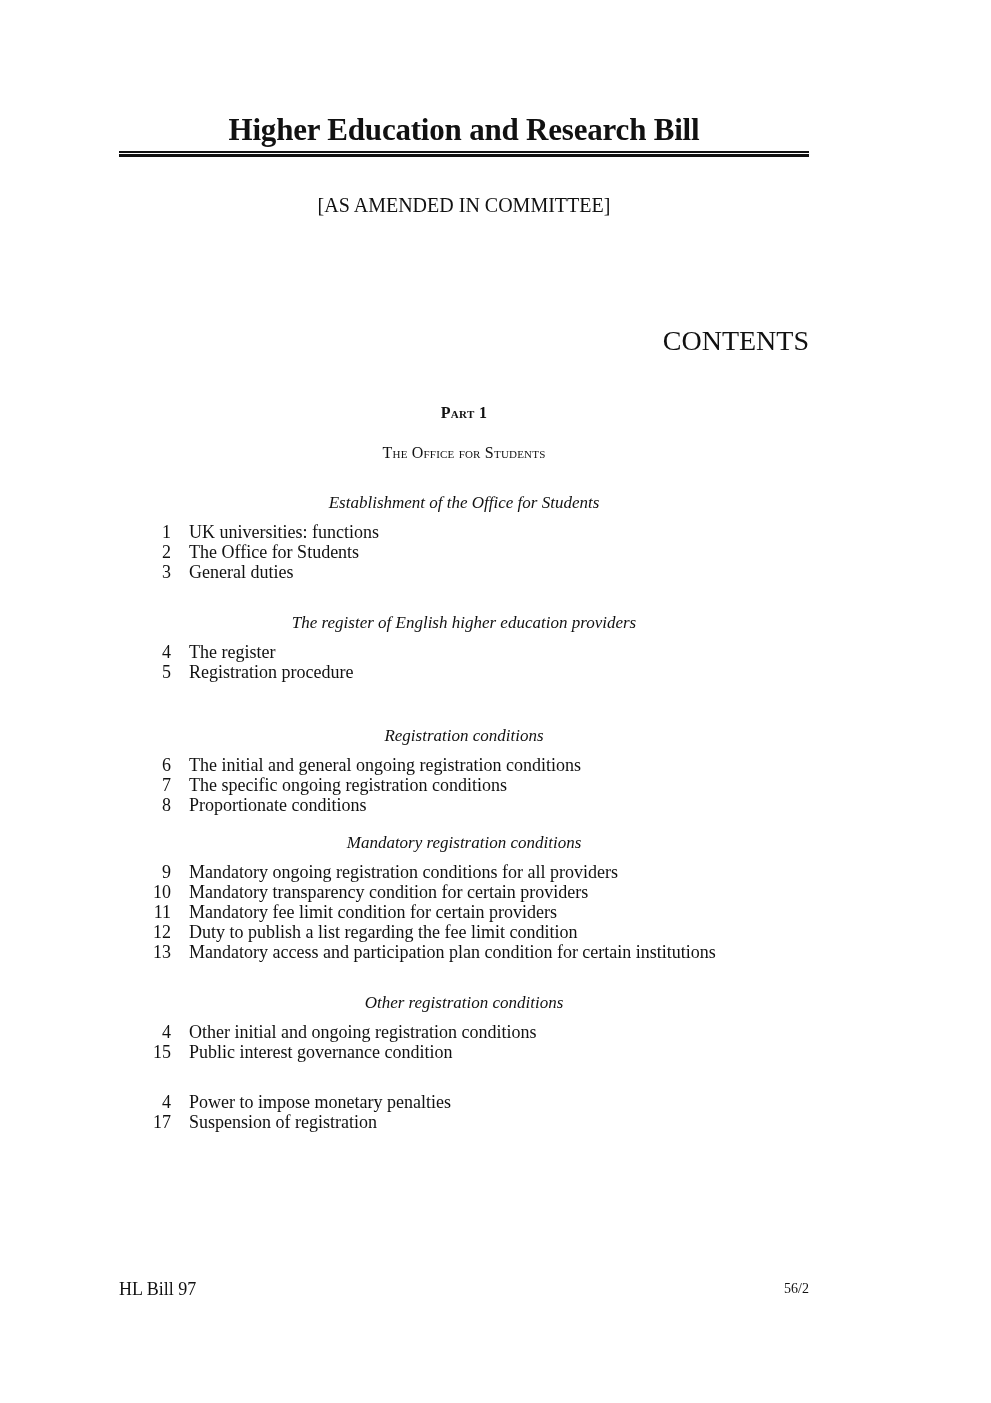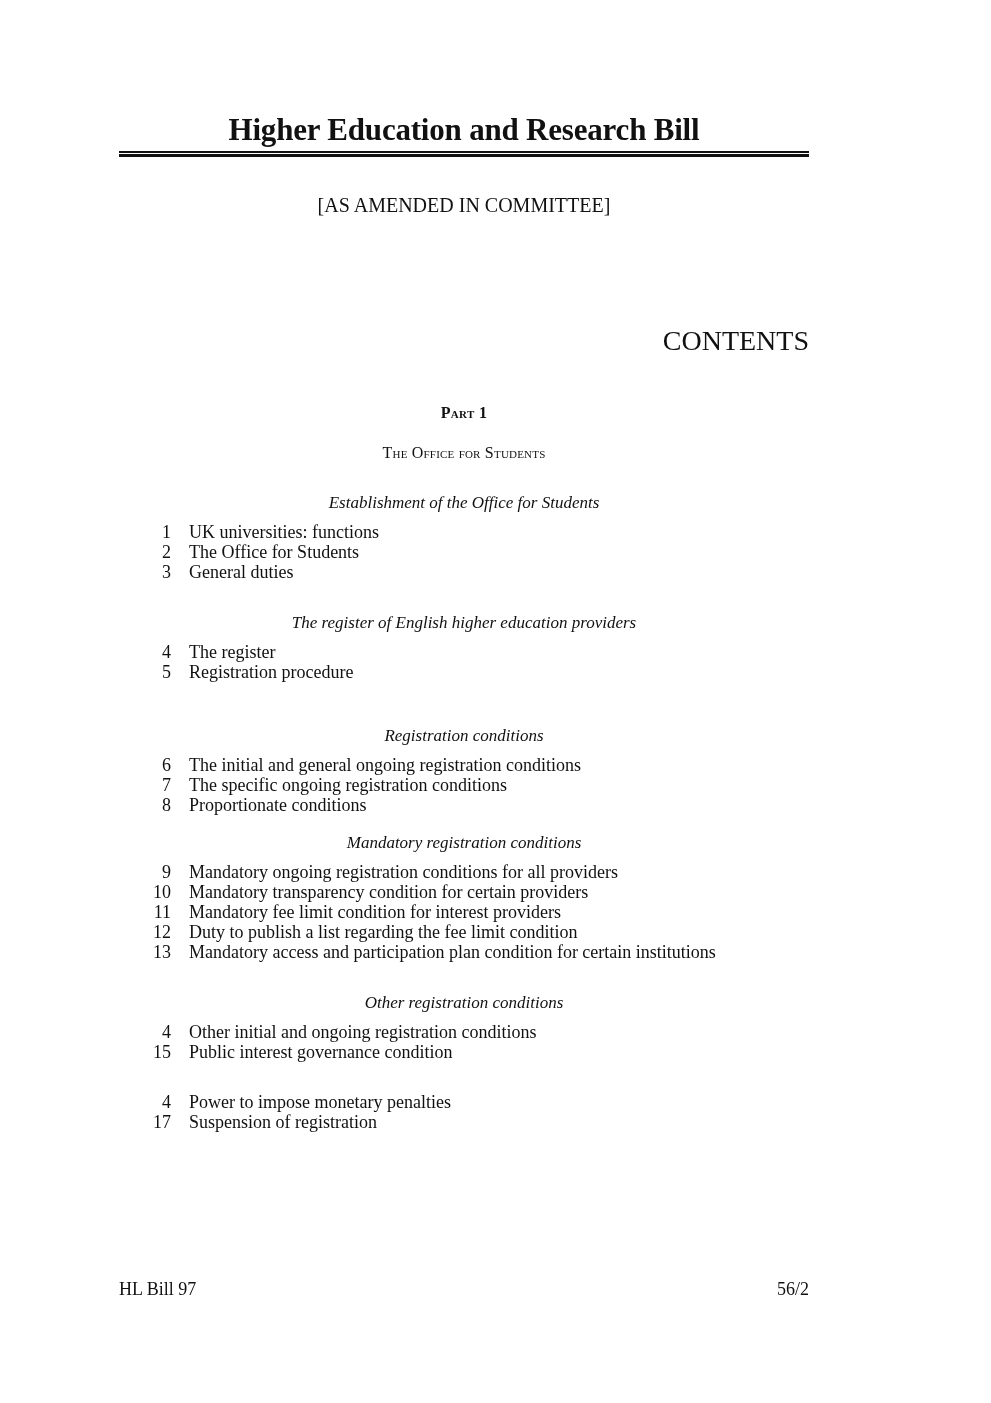--- a/index.html
+++ b/index.html
@@ -124,21 +124,21 @@
       position: absolute;
       top: 1278px;
       left: 0;
       font-size: 18px;
       line-height: 22px;
     }
     .footer-right {
       position: absolute;
       top: 1278px;
       right: 0;
-      font-size: 18px;
+      font-size: 14px;
       line-height: 22px;
       text-align: right;
     }
   </style>
 </head>
 <body>
 
 <div class="page">
 
   <div class="title">Higher Education and Research Bill</div>
@@ -201,21 +201,21 @@
     <div class="entry">
       <span class="num">9</span>
       <span class="label">Mandatory ongoing registration conditions for all providers</span>
     </div>
     <div class="entry">
       <span class="num">10</span>
       <span class="label">Mandatory transparency condition for certain providers</span>
     </div>
     <div class="entry">
       <span class="num">11</span>
-      <span class="label">Mandatory fee limit condition for interest providers</span>
+      <span class="label">Mandatory fee limit condition for certain providers</span>
     </div>
     <div class="entry">
       <span class="num">12</span>
       <span class="label">Duty to publish a list regarding the fee limit condition</span>
     </div>
     <div class="entry">
       <span class="num">13</span>
       <span class="label">Mandatory access and participation plan condition for certain institutions</span>
     </div>
   </div>

